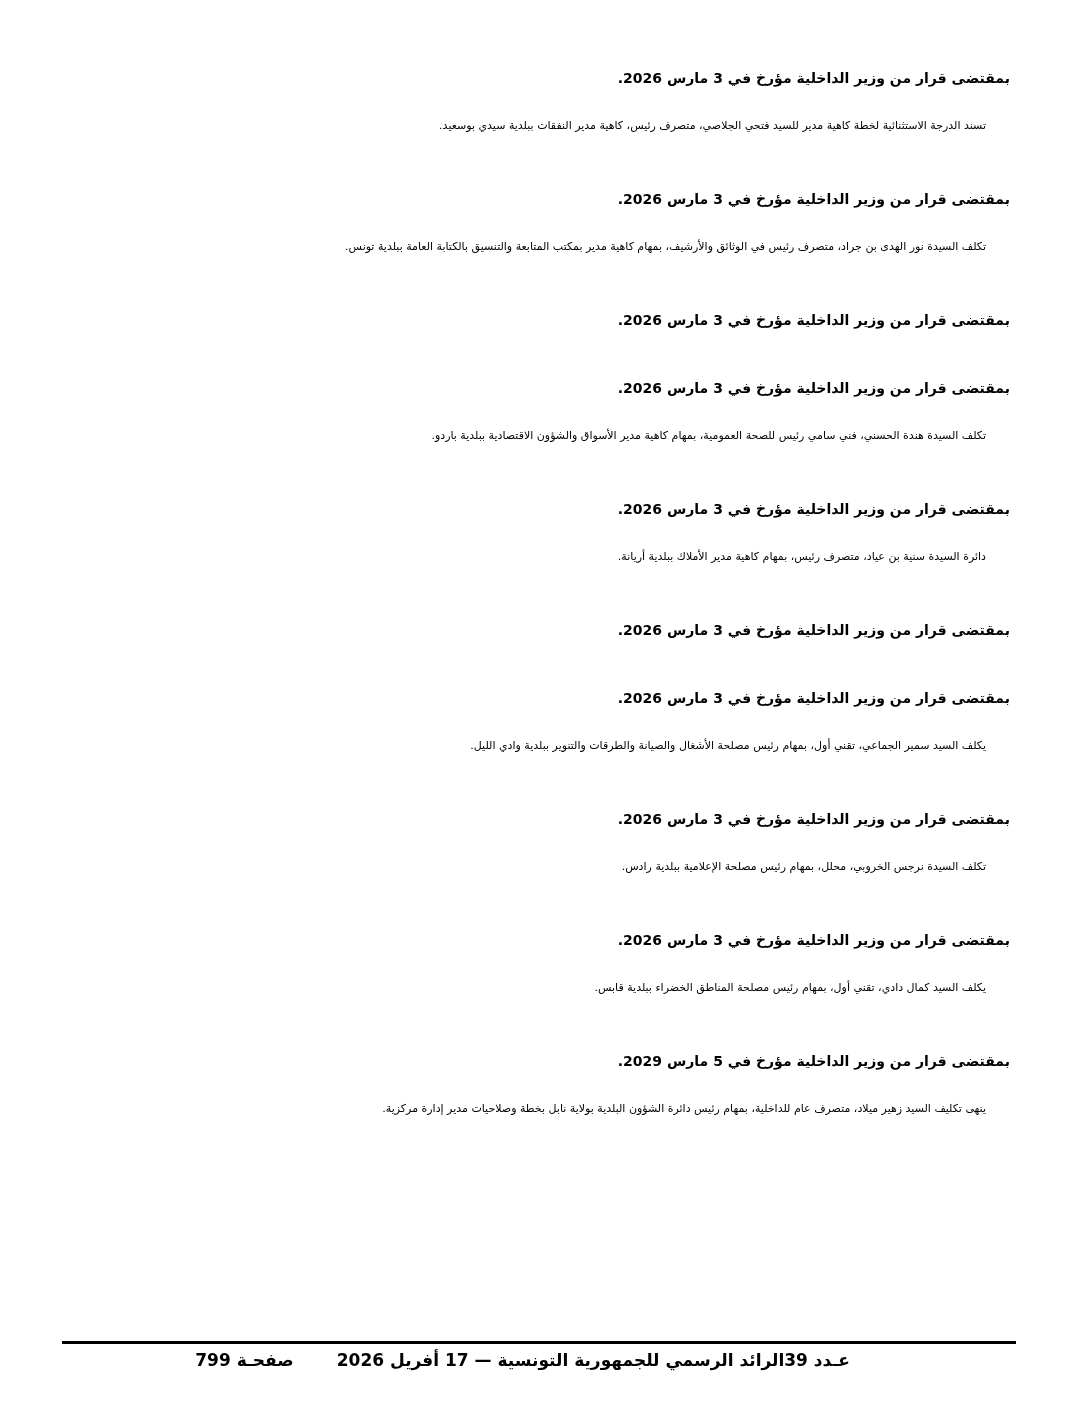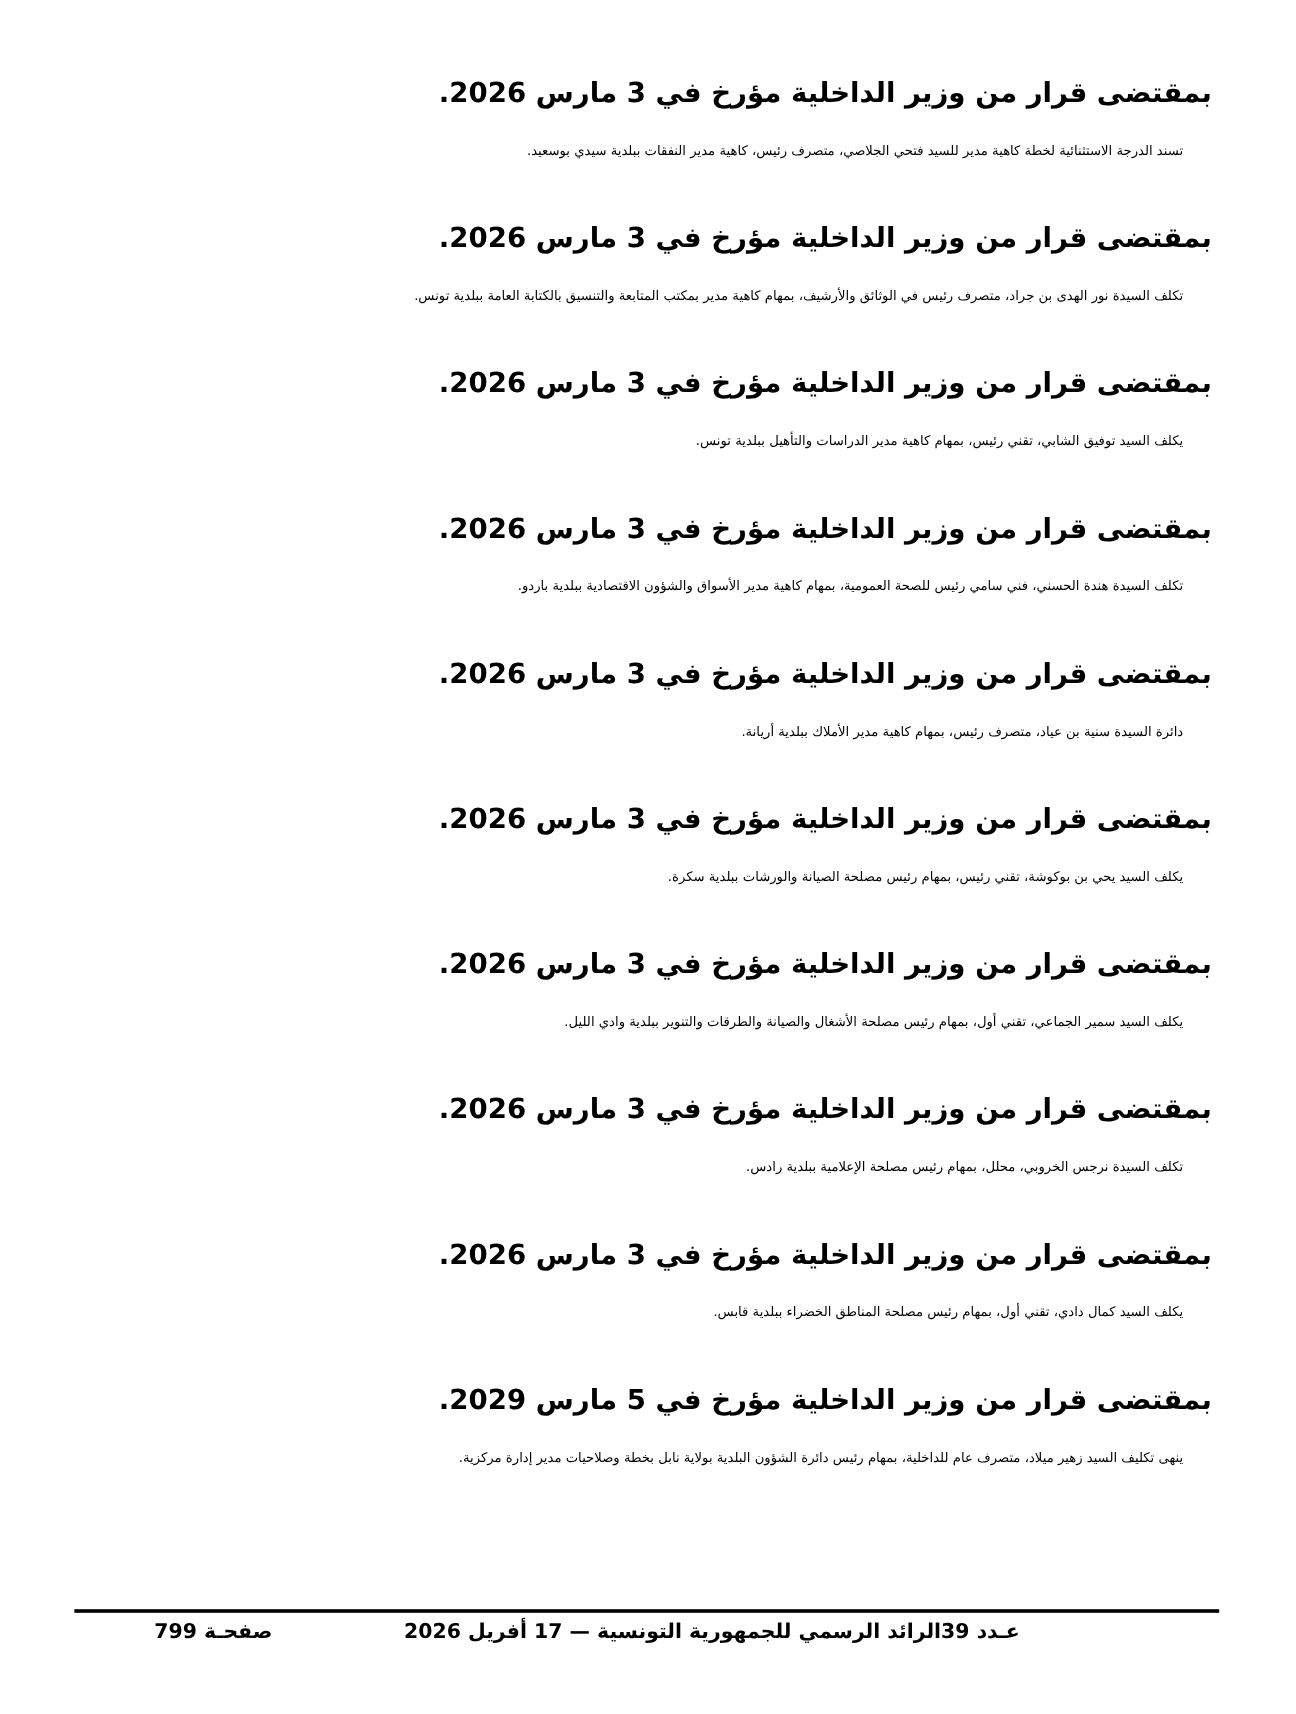--- a/index.html
+++ b/index.html
@@ -22,21 +22,21 @@
     background: #ffffff;
   }
   .content {
     padding: 66px 70px 0 66px;
   }
   .entry {
     margin: 0 0 44px 0;
   }
   .entry-header {
     margin: 0 0 19px 0;
-    font-size: 23px;
+    font-size: 14px;
     line-height: 24px;
     font-weight: bold;
     text-align: right;
   }
   .entry-body {
     margin: 0;
     font-size: 11px;
     line-height: 34px;
     font-weight: normal;
     text-align: justify;
@@ -51,56 +51,54 @@
     border-top: 3px solid #000000;
     padding-top: 6px;
     display: grid;
     grid-template-columns: 1fr auto 1fr;
     align-items: baseline;
     font-size: 17px;
     font-weight: bold;
   }
   .footer-issue  { text-align: left; }
   .footer-journal{ text-align: center; margin-left: 43px; }
-  .footer-page   { text-align: center; }
+  .footer-page   { text-align: right; }
 </style>
 </head>
 <body>
 
 <div class="page">
   <div class="content">
 
     <div class="entry">
       <h3 class="entry-header">بمقتضى قرار من وزير الداخلية مؤرخ في 3 مارس 2026.</h3>
       <p class="entry-body">تسند الدرجة الاستثنائية لخطة كاهية مدير للسيد فتحي الجلاصي، متصرف رئيس، كاهية مدير النفقات ببلدية سيدي بوسعيد.</p>
     </div>
 
     <div class="entry">
       <h3 class="entry-header">بمقتضى قرار من وزير الداخلية مؤرخ في 3 مارس 2026.</h3>
       <p class="entry-body">تكلف السيدة نور الهدى بن جراد، متصرف رئيس في الوثائق والأرشيف، بمهام كاهية مدير بمكتب المتابعة والتنسيق بالكتابة العامة ببلدية تونس.</p>
     </div>
 
     <div class="entry">
       <h3 class="entry-header">بمقتضى قرار من وزير الداخلية مؤرخ في 3 مارس 2026.</h3>
-      <p class="entry-body">يكلف السيد توفيق الشابي، تقني رئيس، بمهام كاهية مدير الدراسات والتأهيل ببلدية تونس.</p>
     </div>
 
     <div class="entry">
       <h3 class="entry-header">بمقتضى قرار من وزير الداخلية مؤرخ في 3 مارس 2026.</h3>
       <p class="entry-body">تكلف السيدة هندة الحسني، فني سامي رئيس للصحة العمومية، بمهام كاهية مدير الأسواق والشؤون الاقتصادية ببلدية باردو.</p>
     </div>
 
     <div class="entry">
       <h3 class="entry-header">بمقتضى قرار من وزير الداخلية مؤرخ في 3 مارس 2026.</h3>
       <p class="entry-body">دائرة السيدة سنية بن عياد، متصرف رئيس، بمهام كاهية مدير الأملاك ببلدية أريانة.</p>
     </div>
 
     <div class="entry">
       <h3 class="entry-header">بمقتضى قرار من وزير الداخلية مؤرخ في 3 مارس 2026.</h3>
-      <p class="entry-body">يكلف السيد يحي بن بوكوشة، تقني رئيس، بمهام رئيس مصلحة الصيانة والورشات ببلدية سكرة.</p>
     </div>
 
     <div class="entry">
       <h3 class="entry-header">بمقتضى قرار من وزير الداخلية مؤرخ في 3 مارس 2026.</h3>
       <p class="entry-body">يكلف السيد سمير الجماعي، تقني أول، بمهام رئيس مصلحة الأشغال والصيانة والطرقات والتنوير ببلدية وادي الليل.</p>
     </div>
 
     <div class="entry">
       <h3 class="entry-header">بمقتضى قرار من وزير الداخلية مؤرخ في 3 مارس 2026.</h3>
       <p class="entry-body">تكلف السيدة نرجس الخروبي، محلل، بمهام رئيس مصلحة الإعلامية ببلدية رادس.</p>

